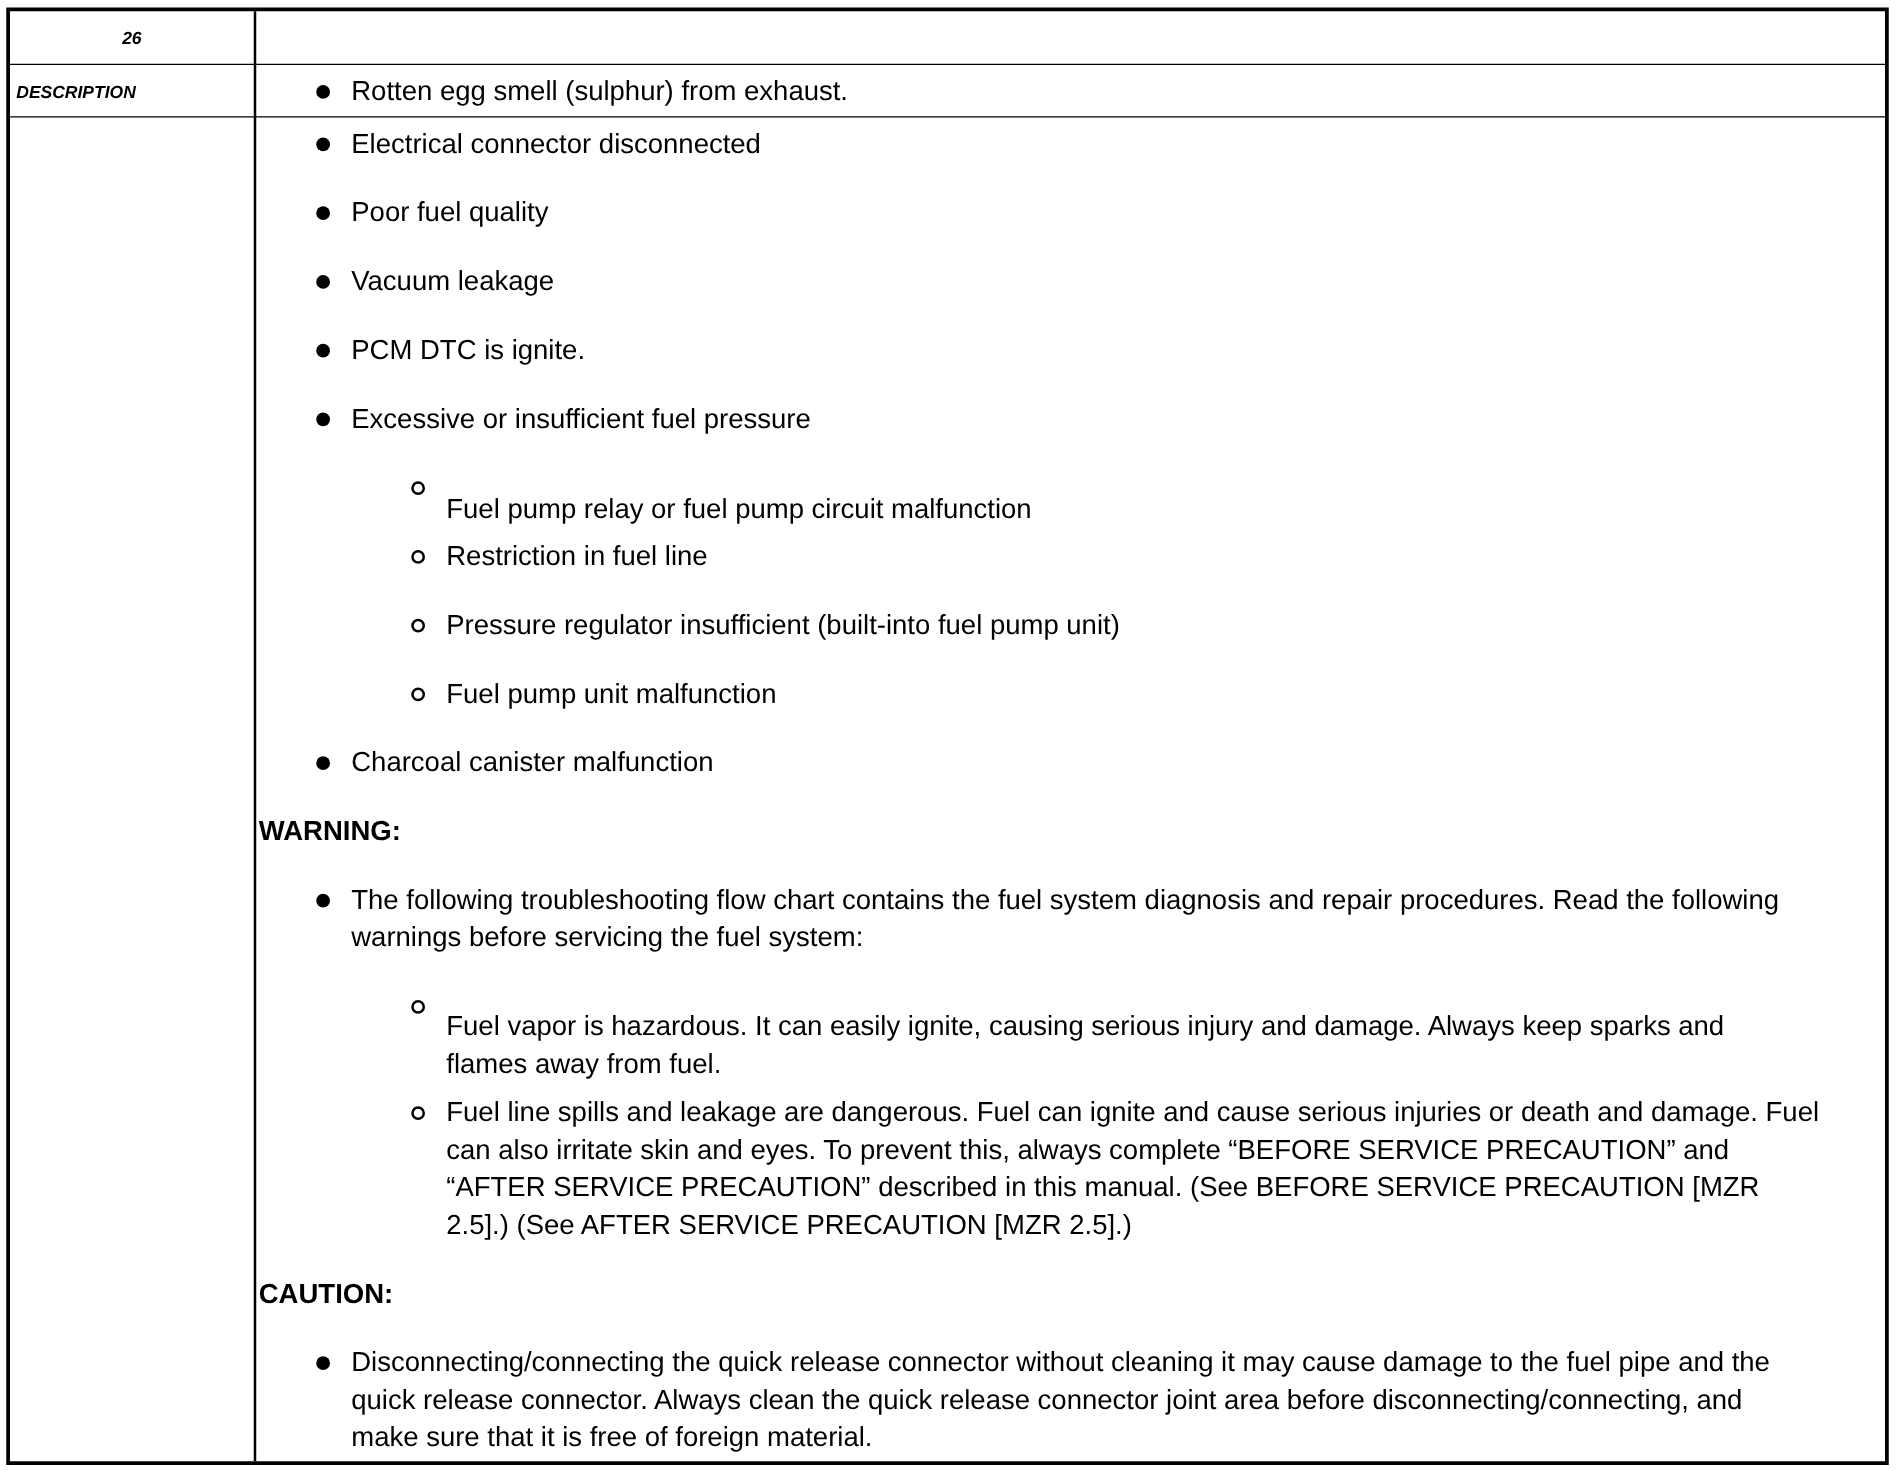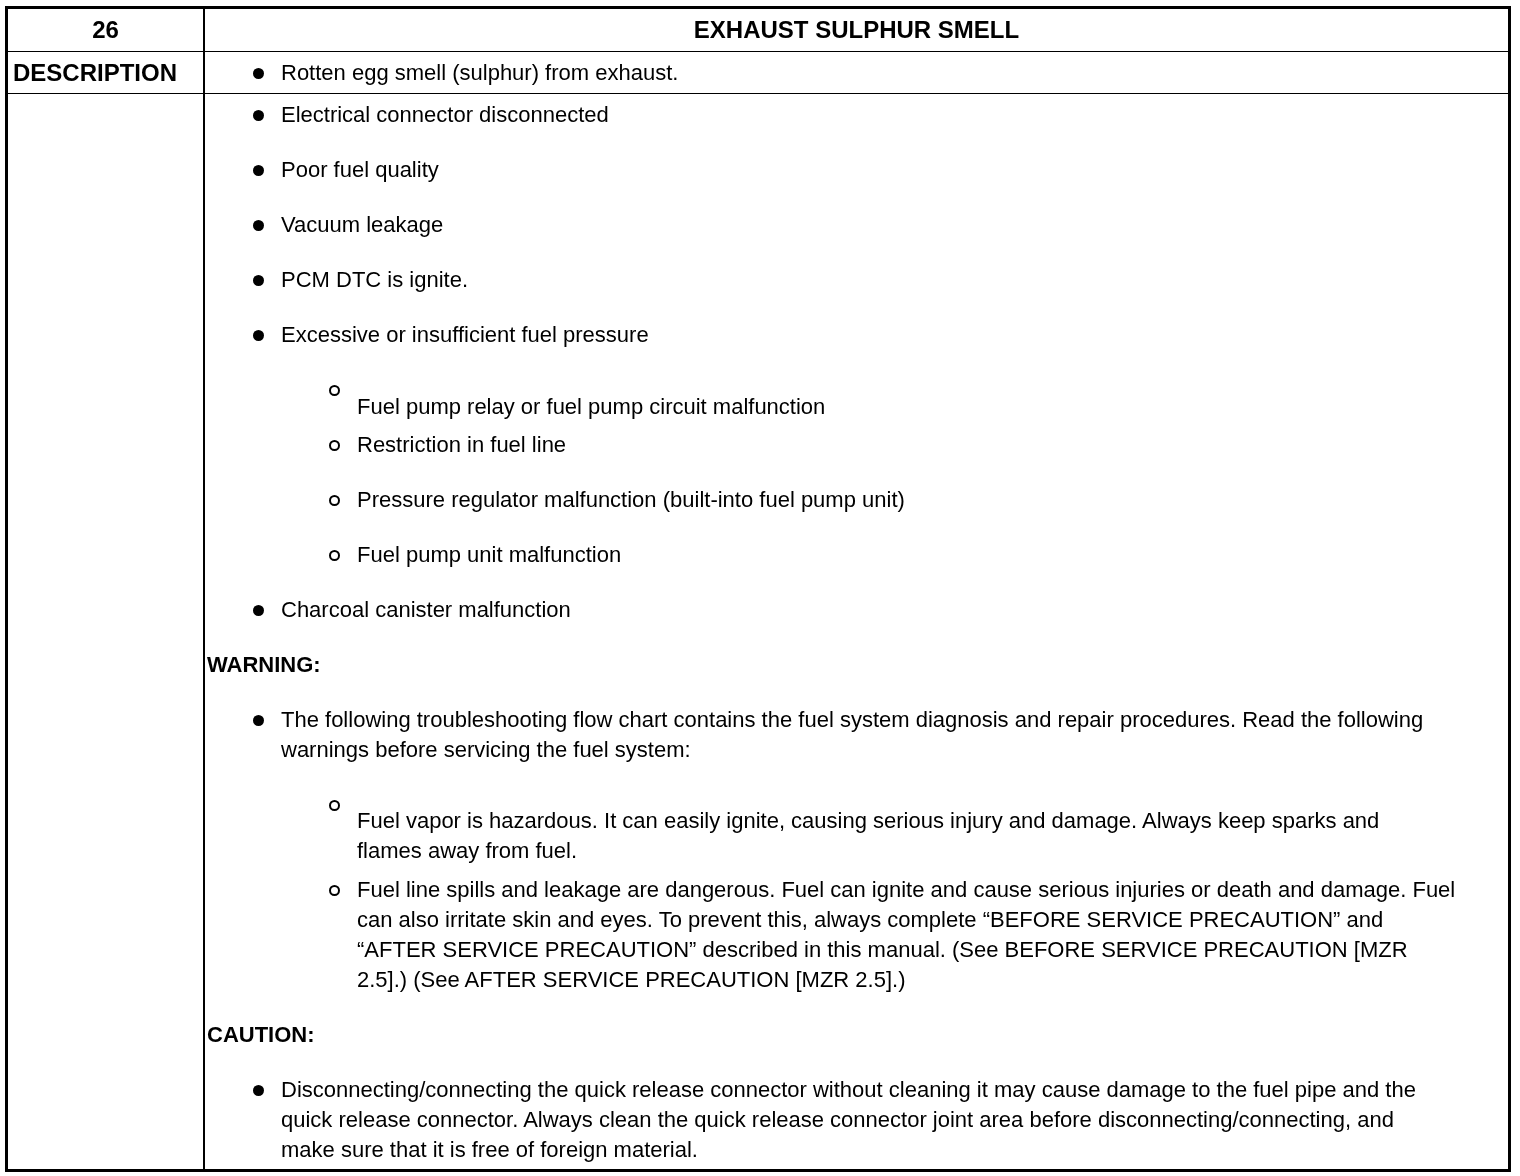--- a/index.html
+++ b/index.html
@@ -7,21 +7,21 @@
     width: 1520px; height: 1176px; position: relative; overflow: hidden;
     font-family: "Liberation Sans", sans-serif; color: #000;
   }
   .frame {
     position: absolute; left: 5px; top: 6px; width: 1500px; height: 1160px;
     border: 3px solid #000; box-sizing: content-box;
   }
   .vline { position: absolute; left: 195px; top: 0; width: 2px; height: 1160px; background: #000; }
   .hline { position: absolute; left: 0; width: 1500px; height: 1px; background: #000; }
   .cell-label {
-    position: absolute; font-weight: bold; font-size: 24px; line-height: 30px;
+    position: absolute; font-weight: bold; font-size: 14px; line-height: 30px; font-style: italic;
   }
   .title-num { left: 0; width: 195px; top: 6px; text-align: center; }
   .title-text { left: 197px; width: 1303px; top: 6px; text-align: center; }
   .desc-label { left: 5px; top: 49px; }
   .cause-label { left: 5px; top: 593px; width: 185px; }
   .content { position: absolute; left: 197px; top: 0; width: 1300px; font-size: 22px; }
   .item { position: absolute; line-height: 30px; }
   .bullet { position: absolute; width: 11px; height: 11px; border-radius: 50%; background: #000; }
   .hollow { position: absolute; width: 9px; height: 9px; border-radius: 50%; border: 2px solid #000; box-sizing: border-box; width: 11px; height: 11px; }
   .lvl1 { left: 76px; }
@@ -31,21 +31,20 @@
 </style>
 </head>
 <body>
 
 <div class="frame">
   <div class="vline"></div>
   <div class="hline" style="top:42px;"></div>
   <div class="hline" style="top:84px;"></div>
 
   <div class="cell-label title-num">26</div>
-  <div class="cell-label title-text">EXHAUST SULPHUR SMELL</div>
 
   <div class="cell-label desc-label">DESCRIPTION</div>
 
   <div class="content">
 
     <span class="bullet" style="left:48px; top:59px;"></span>
     <div class="item lvl1" style="top:49px;">Rotten egg smell (sulphur) from exhaust.</div>
 
     <span class="bullet" style="left:48px; top:101px;"></span>
     <div class="item lvl1" style="top:91px;">Electrical connector disconnected</div>
@@ -56,21 +55,21 @@
     <span class="bullet" style="left:48px; top:266px;"></span>
     <div class="item lvl1" style="top:256px;">PCM DTC is ignite.</div>
     <span class="bullet" style="left:48px; top:321px;"></span>
     <div class="item lvl1" style="top:311px;">Excessive or insufficient fuel pressure</div>
 
     <span class="hollow" style="left:124px; top:376px;"></span>
     <div class="item lvl2" style="top:366px;margin-top:17px;">Fuel pump relay or fuel pump circuit malfunction</div>
     <span class="hollow" style="left:124px; top:431px;"></span>
     <div class="item lvl2" style="top:421px;">Restriction in fuel line</div>
     <span class="hollow" style="left:124px; top:486px;"></span>
-    <div class="item lvl2" style="top:476px;">Pressure regulator malfunction (built-into fuel pump unit)</div>
+    <div class="item lvl2" style="top:476px;">Pressure regulator insufficient (built-into fuel pump unit)</div>
     <span class="hollow" style="left:124px; top:541px;"></span>
     <div class="item lvl2" style="top:531px;">Fuel pump unit malfunction</div>
 
     <span class="bullet" style="left:48px; top:596px;"></span>
     <div class="item lvl1" style="top:586px;">Charcoal canister malfunction</div>
 
     <div class="heading" style="top:641px;">WARNING:</div>
     <span class="bullet" style="left:48px; top:706px;"></span>
     <div class="item lvl1-wrap" style="top:696px;">The following troubleshooting flow chart contains the fuel system diagnosis and repair procedures. Read the following warnings before servicing the fuel system:</div>
 

